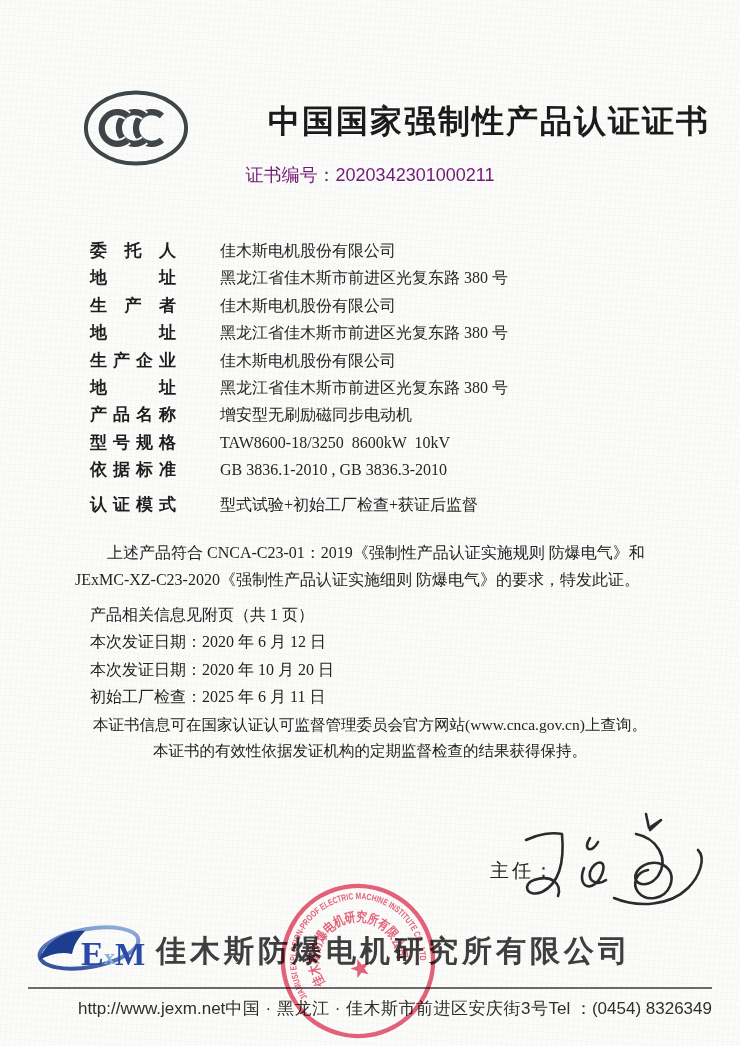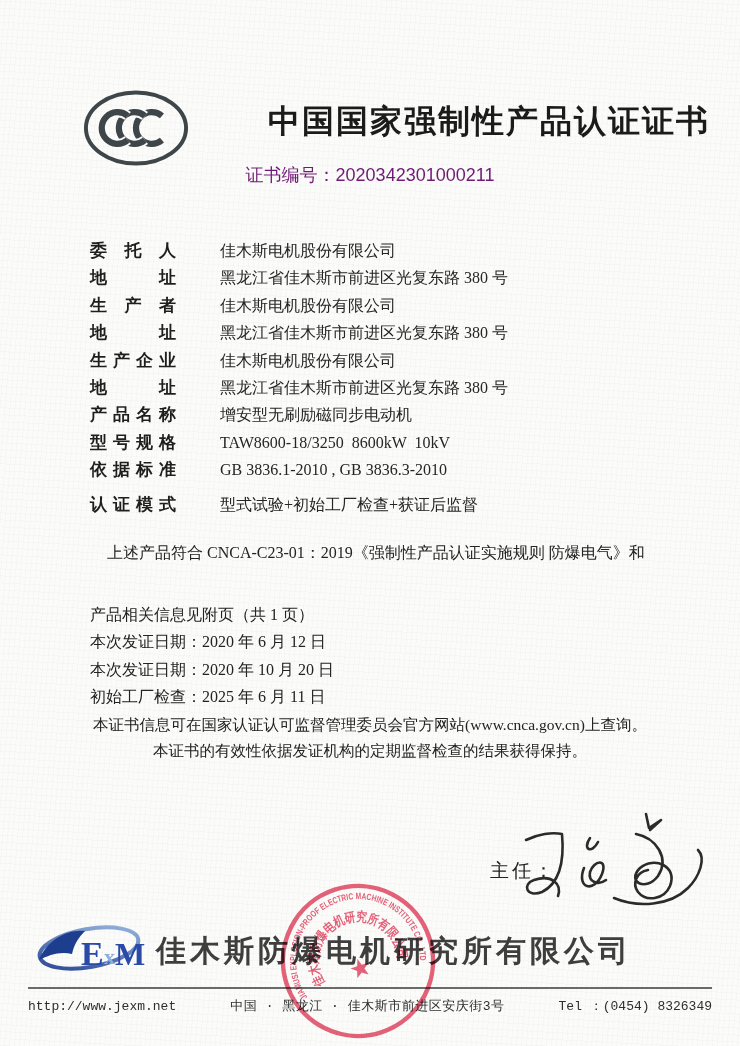--- a/index.html
+++ b/index.html
@@ -40,23 +40,23 @@
   #director{left:490px;top:858px;font-size:19px;letter-spacing:3px;color:#222;}
   #signature{left:518px;top:806px;}
   
   #stamp{left:278px;top:881px;mix-blend-mode:multiply;opacity:.92;
          transform:rotate(-18deg);z-index:6;}
   
   #jexm-logo{left:33px;top:912px;}
   #company{left:156px;top:931px;font-family:"Liberation Sans","DejaVu Sans",sans-serif;
     font-size:30px;font-weight:600;letter-spacing:4px;color:#3e3e3e;z-index:2;}
   #rule{left:28px;top:987px;width:684px;border-top:2px solid #6a6a6a;height:0;z-index:2;}
-  #footer{left:28px;top:997px;width:684px;display:flex;justify-content:space-between;
-    align-items:baseline;font-family:Liberation Mono, monospace;
-    font-size:13px;color:#2e2e2e;z-index:2;}
+  #footer{left:28px;top:997px;width:684px;display:flex;justify-content:flex-end;
+    align-items:baseline;font-family:Liberation Sans, sans-serif;
+    font-size:17px;color:#2e2e2e;z-index:2;}
   #footer .addr{letter-spacing:.5px;}
 </style>
 </head>
 <body>
 
 <svg id="ccc-logo" class="abs" width="112" height="92" viewBox="0 0 170 134">
   <ellipse cx="85" cy="64" rx="76" ry="54" fill="none" stroke="#3f4649" stroke-width="6"></ellipse>
   <path d="M 124.4 45.6 A 24 24 0 1 0 124.4 82.4" fill="none" stroke="#3f4649" stroke-width="9.5"></path>
   <path d="M 98.4 45.6 A 24 24 0 1 0 98.4 82.4" fill="none" stroke="#fbfbf9" stroke-width="15"></path>
   <path d="M 98.4 45.6 A 24 24 0 1 0 98.4 82.4" fill="none" stroke="#3f4649" stroke-width="9.5"></path>
@@ -76,20 +76,21 @@
   <div class="row"><span class="lbl">生 产 企 业</span><span class="val">佳木斯电机股份有限公司</span></div>
   <div class="row"><span class="lbl">地 址</span><span class="val">黑龙江省佳木斯市前进区光复东路 380 号</span></div>
   <div class="row"><span class="lbl">产 品 名 称</span><span class="val">增安型无刷励磁同步电动机</span></div>
   <div class="row"><span class="lbl">型 号 规 格</span><span class="val">TAW8600-18/3250  8600kW  10kV</span></div>
   <div class="row"><span class="lbl">依 据 标 准</span><span class="val">GB 3836.1-2010 , GB 3836.3-2010</span></div>
   <div class="row row-gap"><span class="lbl">认 证 模 式</span><span class="val">型式试验+初始工厂检查+获证后监督</span></div>
 </div>
 
 <div id="statement" class="abs">
   <div class="l1">上述产品符合 CNCA-C23-01：2019《强制性产品认证实施规则 防爆电气》和</div>
+  <div class="l2">JExMC-XZ-C23-2020《强制性产品认证实施细则 防爆电气》的要求，特发此证。</div>
 </div>
 
 <div id="info" class="abs">
   <div>产品相关信息见附页（共 1 页）</div>
   <div><span>本次发证日期：</span><span class="dval">2020 年 6 月 12 日</span></div>
   <div><span>本次发证日期：</span><span class="dval">2020 年 10 月 20 日</span></div>
   <div><span>初始工厂检查：</span><span class="dval">2025 年 6 月 11 日</span></div>
 </div>
 
 <div id="notes" class="abs">

